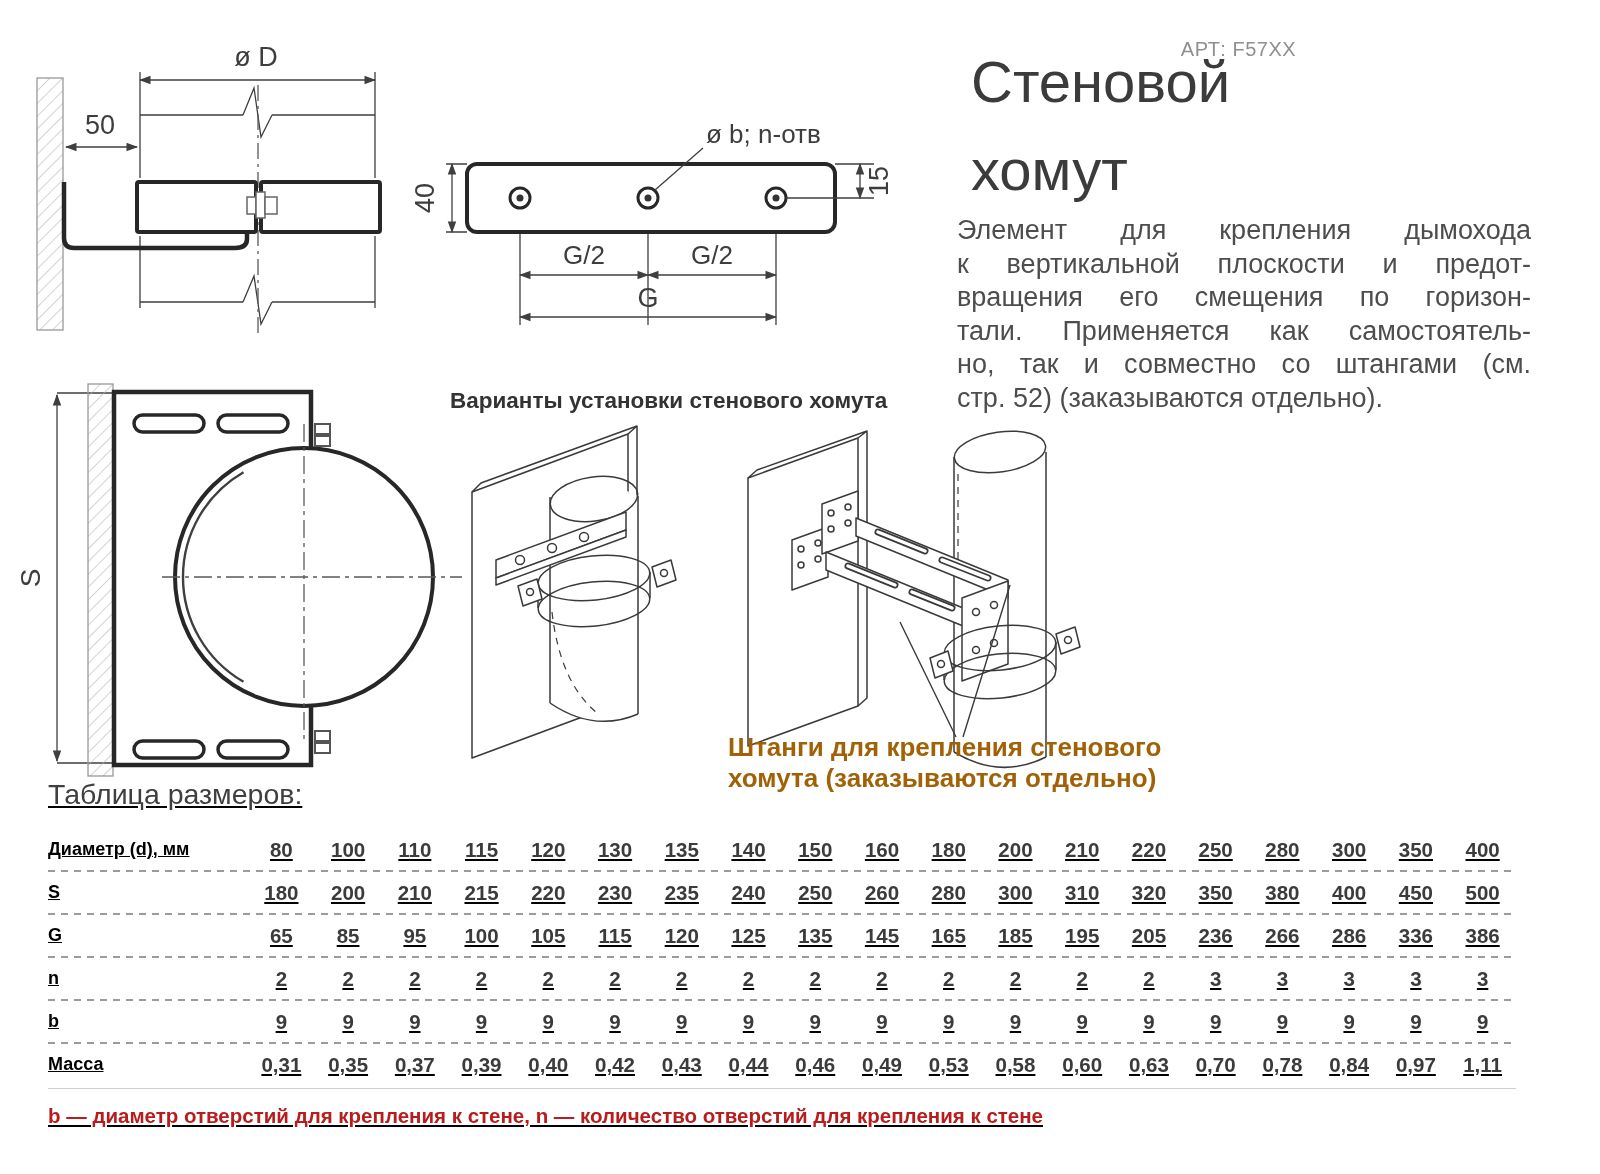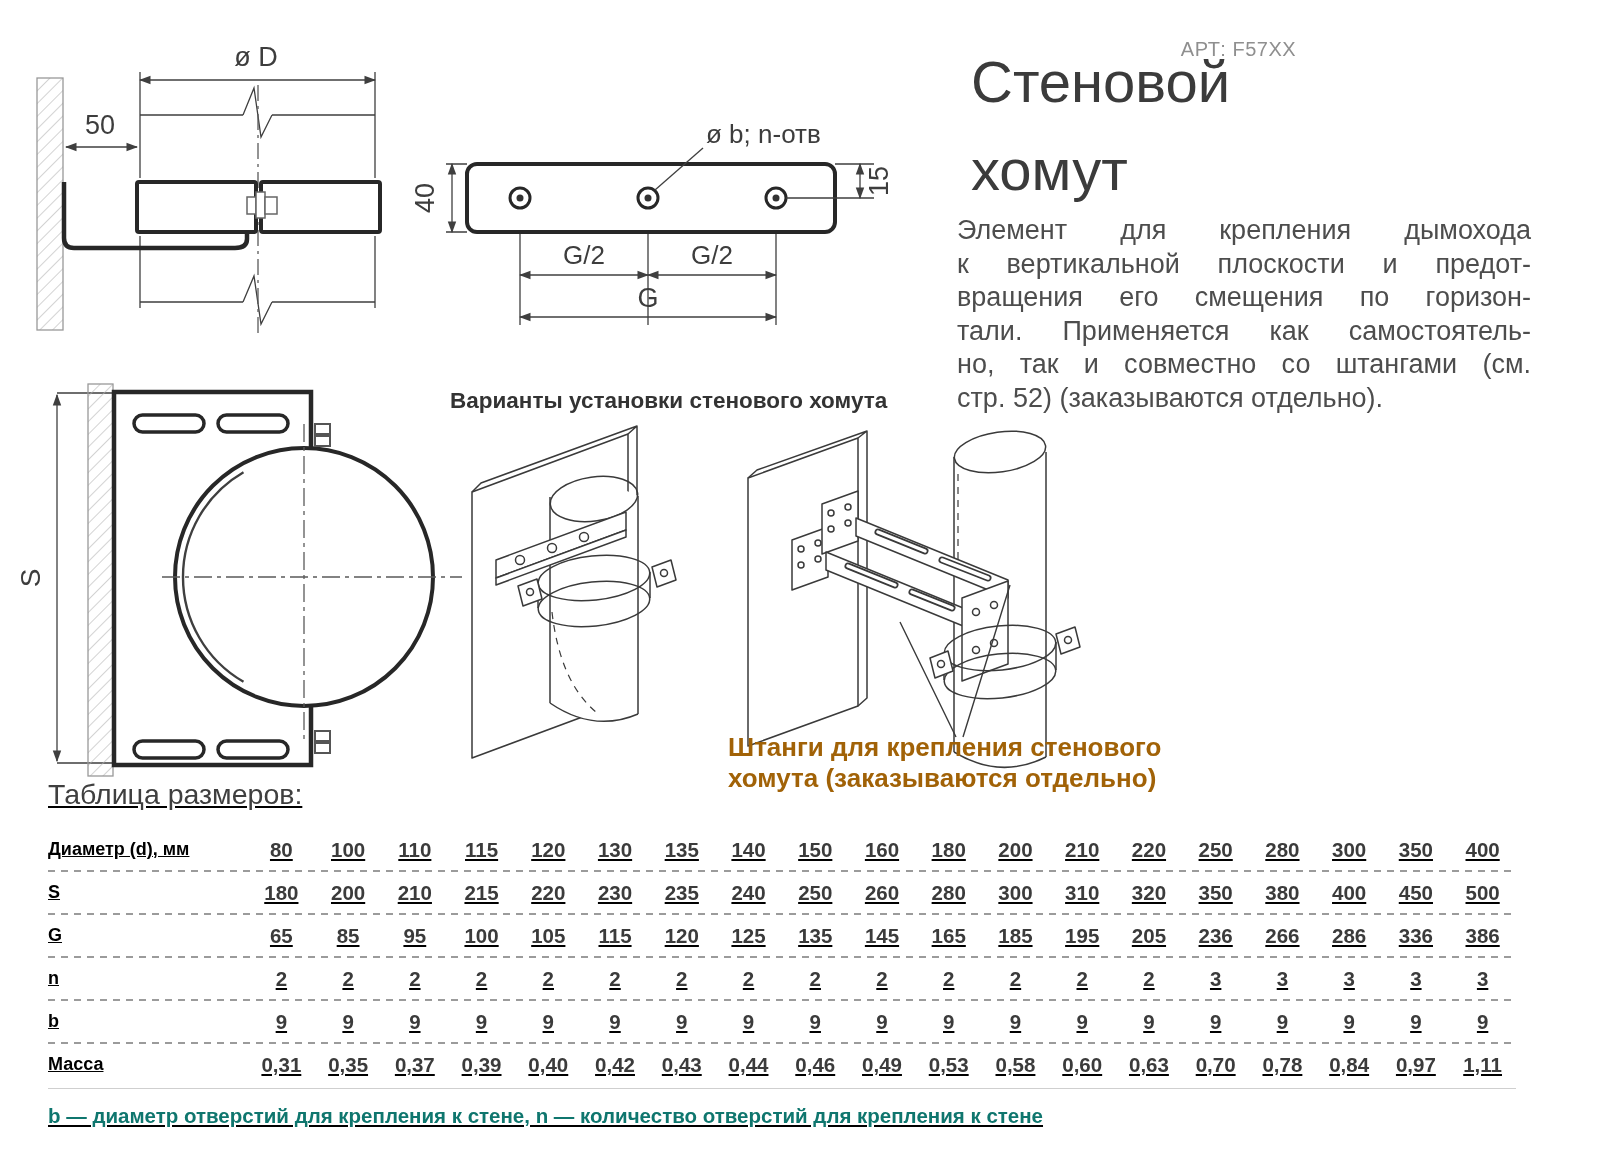--- a/index.html
+++ b/index.html
@@ -22,21 +22,21 @@
   .rods-note{position:absolute;left:728px;top:732px;font-size:26px;line-height:30.5px;
              font-weight:bold;color:#a16207;}
 
   .table-block{position:absolute;left:48px;top:778px;width:1468px;text-decoration:underline;}
   .table-heading{font-size:28.5px;color:#3f3f3f;margin-bottom:18px;}
   .trow{display:grid;grid-template-columns:200px repeat(19,1fr);align-items:center;height:41px;}
   .tlabel{font-weight:bold;font-size:18px;color:#000000;}
   .tcell{font-weight:bold;font-size:20.5px;color:#3b3b3b;text-align:center;}
   .dashsep{height:2px;background-image:repeating-linear-gradient(90deg,#9b9b9b 0 7px,transparent 7px 13px);}
   .solidsep{height:1px;background:#cfcfcf;margin-top:3px;}
-  .footnote{margin-top:15px;font-size:20.5px;font-weight:bold;color:#0f766e;}
+  .footnote{margin-top:15px;font-size:20.5px;font-weight:bold;color:#b91c1c;}
 </style>
 </head>
 <body>
 
 <div class="page">
 
   <svg width="1120" height="810" viewBox="0 0 1120 810">
     <defs>
       <pattern id="hatch" width="9" height="9" patternUnits="userSpaceOnUse" patternTransform="rotate(45)">
         <line x1="0" y1="0" x2="0" y2="9" stroke="#b5b5b5" stroke-width="1.2"></line>

